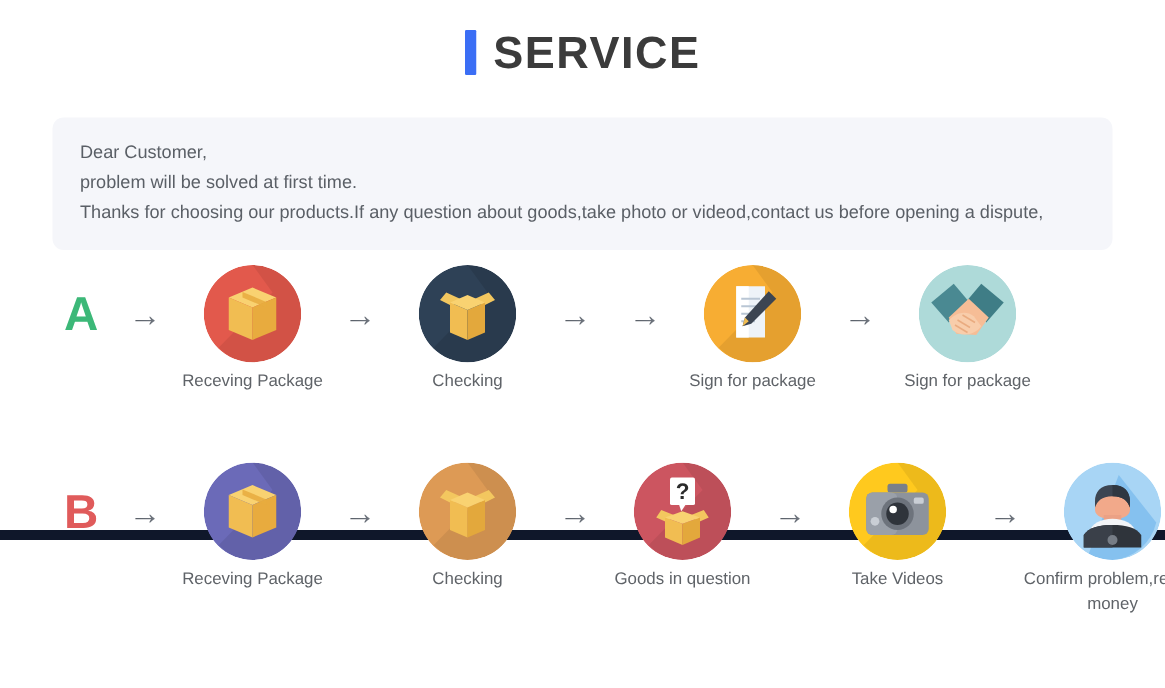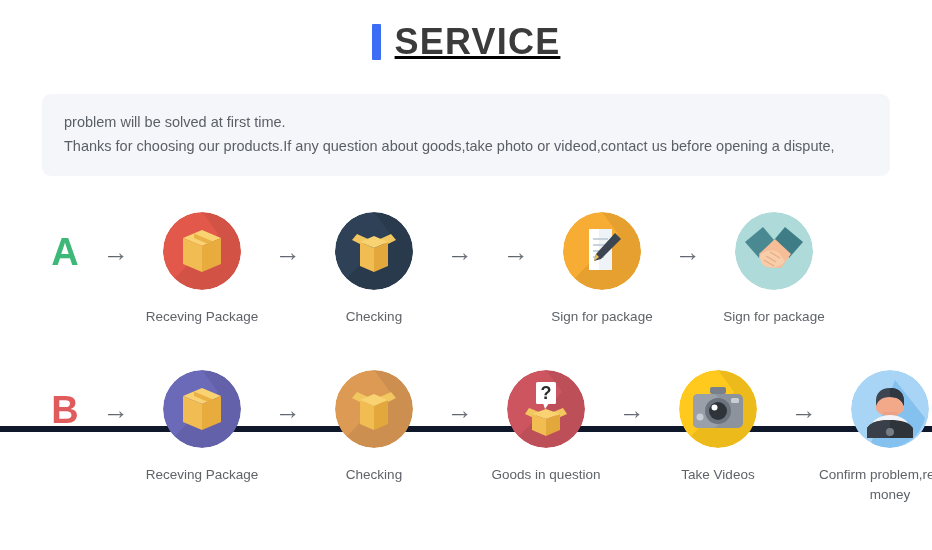--- a/index.html
+++ b/index.html
@@ -7,22 +7,21 @@
     margin: 0; padding: 0;
     width: 932px; height: 550px;
     background: #ffffff;
     font-family: "Liberation Sans", sans-serif;
     overflow: hidden;
   }
   .page {
     position: relative;
     width: 932px; height: 432px;
     background: #ffffff;
-    border-bottom: 6px solid #0f172a;
-    text-decoration: underline;
+    border-bottom: 8px solid #0f172a;
   }
 
   
   .title-wrap {
     display: flex;
     align-items: center;
     justify-content: center;
     gap: 14px;
     padding-top: 22px;
     height: 62px;
@@ -102,39 +101,40 @@
   }
   .step-icon {
     width: 78px; height: 78px;
     border-radius: 50%;
     position: relative;
     overflow: hidden;
     flex: 0 0 auto;
   }
   .step-icon svg { display: block; width: 78px; height: 78px; }
   .step-label {
-    margin-top: 17px;
+    margin-top: 5px;
     font-size: 13.5px;
     color: #5f6368;
     text-align: center;
     line-height: 20px;
     width: 150px;
   }
 </style>
 </head>
 <body>
 
 <div class="page">
 
   <div class="title-wrap">
     <div class="title-bar"></div>
     <div class="title-text">SERVICE</div>
   </div>
 
   <div class="notice">
+    <p>Dear Customer,</p>
     <p>problem will be solved at first time.</p>
     <p>Thanks for choosing our products.If any question about goods,take photo or videod,contact us before opening a dispute,</p>
   </div>
 
   <div class="row row-a">
     <div class="row-letter letter-a">A</div>
 
     <div class="arrow">→</div>
 
     <div class="step">

